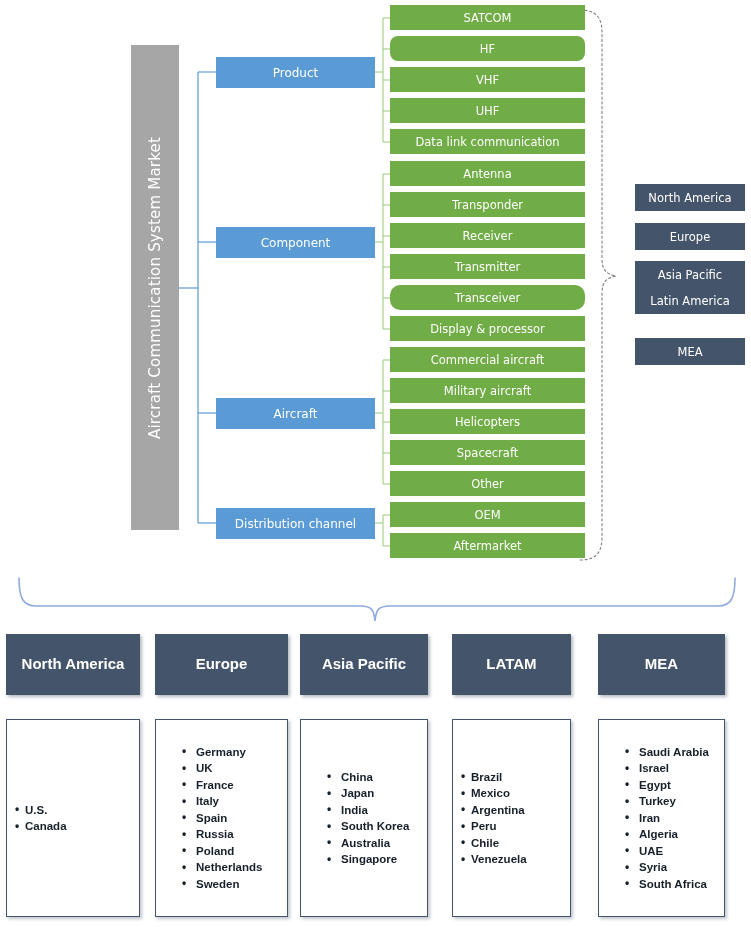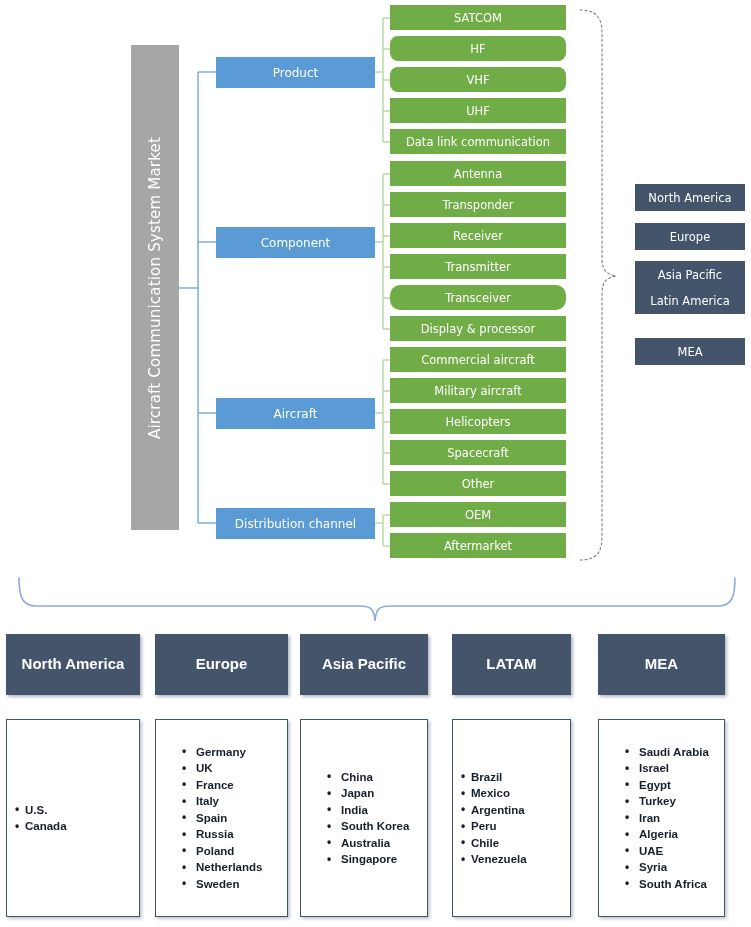--- a/index.html
+++ b/index.html
@@ -56,21 +56,21 @@
     justify-content: center;
     text-align: center;
     font-family: "DejaVu Sans", sans-serif;
     box-sizing: border-box;
   }
 
   
   .leaf-box {
     position: absolute;
     left: 390px;
-    width: 176px;
+    width: 195px;
     height: 25px;
     background: #70AD47;
     color: #ffffff;
     font-size: 11.5px;
     display: flex;
     align-items: center;
     justify-content: center;
     text-align: center;
     font-family: "DejaVu Sans", sans-serif;
     box-sizing: border-box;
@@ -226,21 +226,21 @@
     <span class="root-label">Aircraft Communication System Market</span>
   </div>
 
   <div class="cat-box" style="top:57px;">Product</div>
   <div class="cat-box" style="top:227px;">Component</div>
   <div class="cat-box" style="top:398px;">Aircraft</div>
   <div class="cat-box" style="top:508px;">Distribution  channel</div>
 
   <div class="leaf-box" style="top:5px;">SATCOM</div>
   <div class="leaf-box" style="top:36px;border-radius:8px;">HF</div>
-  <div class="leaf-box" style="top:67px;border-radius:8px;">VHF</div>
+  <div class="leaf-box" style="top:67px;">VHF</div>
   <div class="leaf-box" style="top:129px;">Data link communication</div>
   <div class="leaf-box" style="top:98px;">UHF</div>
   <div class="leaf-box" style="top:161px;">Antenna</div>
   <div class="leaf-box" style="top:192px;">Transponder</div>
   <div class="leaf-box" style="top:223px;">Receiver</div>
   <div class="leaf-box" style="top:254px;">Transmitter</div>
   <div class="leaf-box" style="top:285px;border-radius:10px;">Transceiver</div>
   <div class="leaf-box" style="top:316px;">Display &amp; processor</div>
   <div class="leaf-box" style="top:347px;">Commercial aircraft</div>
   <div class="leaf-box" style="top:378px;">Military aircraft</div>

